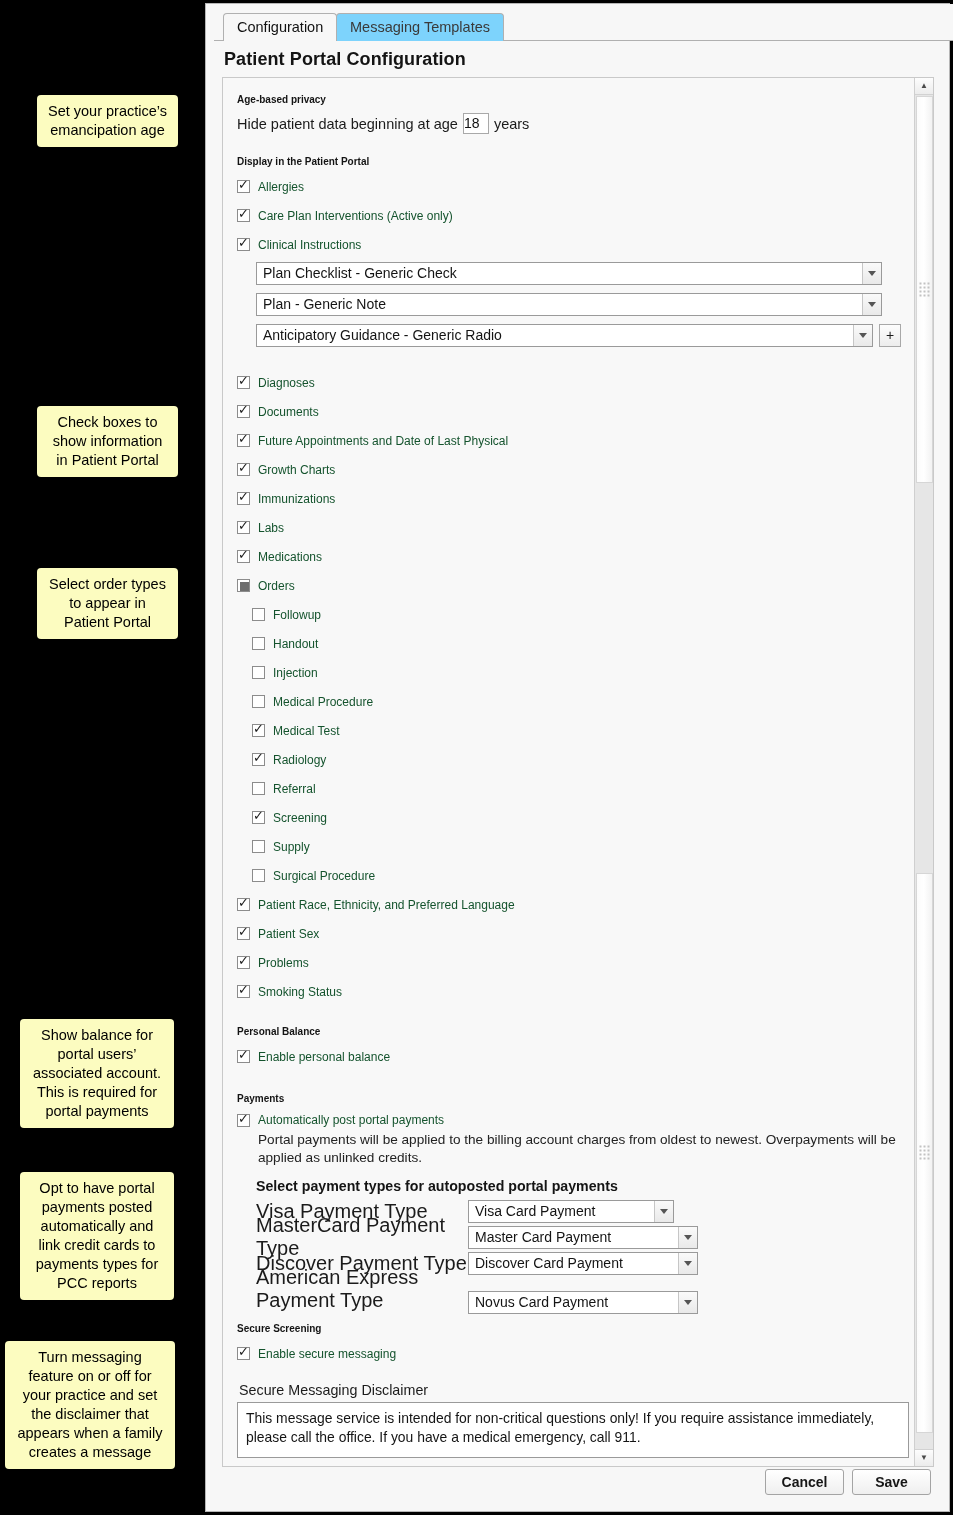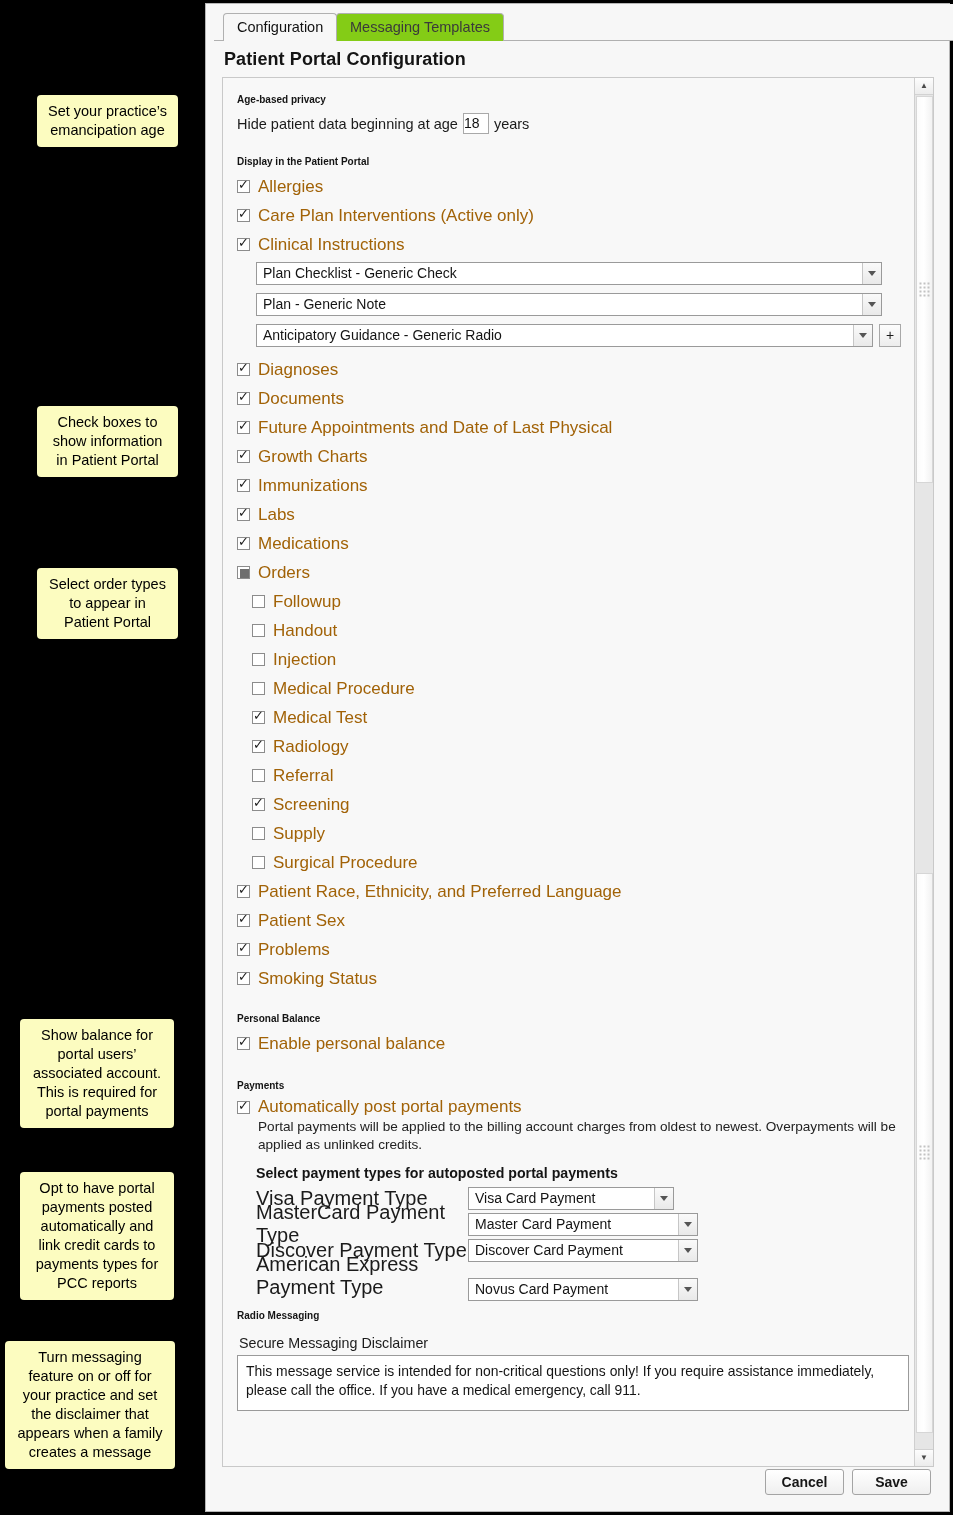--- a/index.html
+++ b/index.html
@@ -56,21 +56,21 @@
     color: #1a1a1a;
     border: 1px solid #b0b0b0;
     border-bottom: none;
     border-radius: 4px 4px 0 0;
   }
   .tab.active { background: #f7f7f7; z-index: 3; left: 9px; color:#111; }
   .tab.active::after{
     content:""; position:absolute; left:0; right:0; bottom:-1px; height:2px; background:#f7f7f7;
   }
   .tab.inactive {
-    background: #84cc16; z-index: 2; left: 122px; color: #3a3a3a;
+    background: #7dd3fc; z-index: 2; left: 122px; color: #3a3a3a;
   }
 
   
   #page-title {
     position: absolute; left: 18px; top: 45px;
     font-size: 18px; font-weight: bold; color: #141414;
     letter-spacing: .1px;
   }
 
   
@@ -138,21 +138,21 @@
   .box.checked::after {
     content: "\2713";
     position: absolute; left: 0px; top: -4px;
     font-size: 13px; color: #1a1a1a; line-height: 15px;
     font-family: "DejaVu Sans", sans-serif;
   }
   .box.partial::after {
     content: ""; position: absolute; left: 2px; top: 2px;
     width: 9px; height: 9px; background: #6e6e6e;
   }
-  .ck label { font-size: 17px; color: #a16207; }
+  .ck label { font-size: 12px; color: #14532d; }
 
   
   .selrow { display: flex; align-items: center; margin: 3px 0 0 19px; }
   .sel {
     position: relative; height: 23px;
     border: 1px solid #9a9a9a; background: #fff;
     font-size: 14px; color: #141414;
     line-height: 21px; padding: 0 24px 0 6px;
     overflow: hidden; white-space: nowrap;
   }
@@ -332,21 +332,21 @@
           <div class="selrow" style="margin-top:8px;">
             <div class="sel" style="width:626px;">
               <span>Anticipatory Guidance - Generic Radio</span>
               <span class="cap">
                   <i></i>
                 </span>
             </div>
             <div class="plusbtn">+</div>
           </div>
 
-          <div class="ck" style="margin-top:8px;">
+          <div class="ck" style="margin-top:21px;">
             <span class="box checked"></span>
             <label>Diagnoses</label>
           </div>
           <div class="ck">
             <span class="box checked"></span>
             <label>Documents</label>
           </div>
           <div class="ck">
             <span class="box checked"></span>
             <label>Future Appointments and Date of Last Physical</label>
@@ -477,21 +477,25 @@
               <div class="paylabel">American Express Payment Type</div>
               <div class="sel" style="width:230px;margin-top:26px;">
                 <span>Novus Card Payment</span>
                 <span class="cap">
                     <i></i>
                   </span>
               </div>
             </div>
           </div>
 
-          <div class="sec-title" style="margin-top:21px;">Radio Messaging</div>
+          <div class="sec-title" style="margin-top:21px;">Secure Screening</div>
+          <div class="ck">
+            <span class="box checked"></span>
+            <label>Enable secure messaging</label>
+          </div>
 
           <div class="fieldlabel">Secure Messaging Disclaimer</div>
           <div class="textarea">This message service is intended for non-critical questions only!  If you require assistance immediately, please call the office.  If you have a medical emergency, call 911.</div>
 
         </div>
       </div>
 
       <div id="vscroll">
         <div class="sb-arrow up" style="top:0;">
           <span>▲</span>

